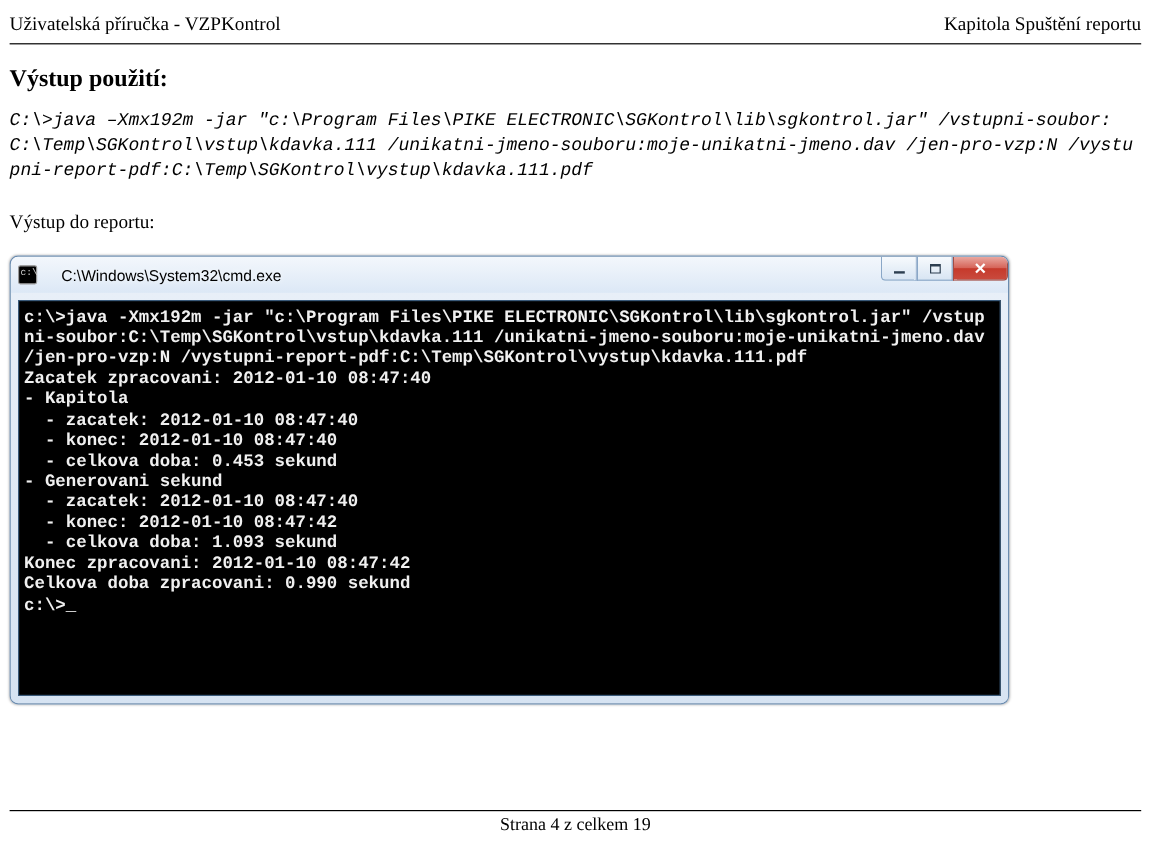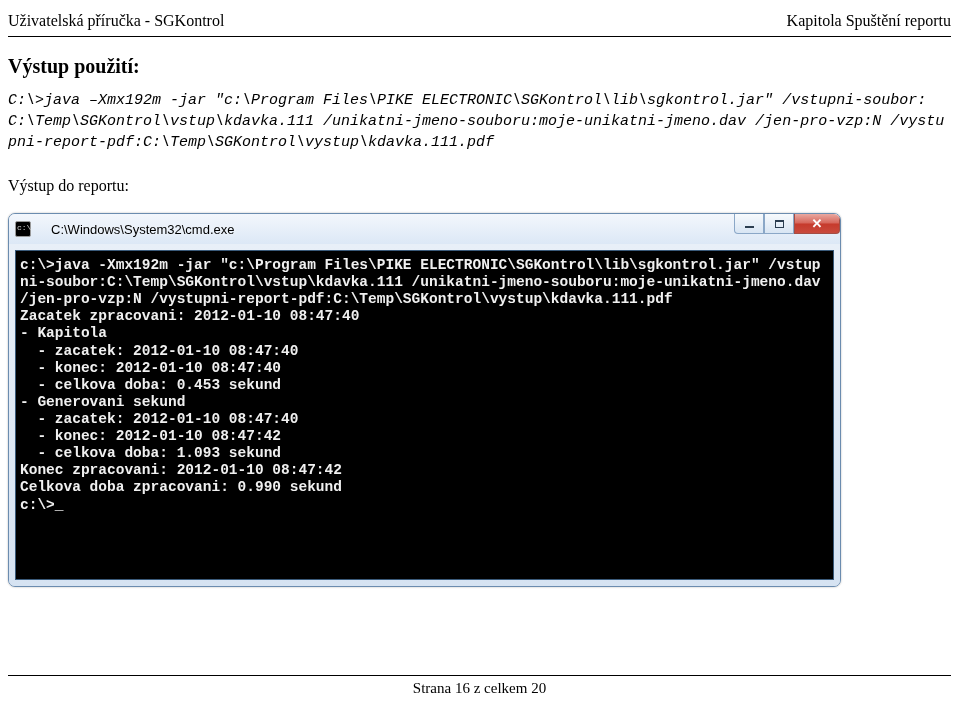--- a/index.html
+++ b/index.html
@@ -162,21 +162,21 @@
     text-align: center;
     font-size: 15px;
   }
 </style>
 </head>
 <body>
 
 <div class="page">
 
   <div class="header">
-    <div class="left">Uživatelská příručka - SGKontrol</div>
+    <div class="left">Uživatelská příručka - VZPKontrol</div>
     <div class="right">Kapitola Spuštění reportu</div>
   </div>
   <div class="hr"></div>
 
   <div class="section-title">Výstup použití:</div>
 
   <div class="code-block">C:\&gt;java –Xmx192m -jar "c:\Program Files\PIKE ELECTRONIC\SGKontrol\lib\sgkontrol.jar" /vstupni-soubor:C:\Temp\SGKontrol\vstup\kdavka.111 /unikatni-jmeno-souboru:moje-unikatni-jmeno.dav /jen-pro-vzp:N /vystupni-report-pdf:C:\Temp\SGKontrol\vystup\kdavka.111.pdf</div>
 
   <div class="subheading">Výstup do reportu:</div>
 
@@ -211,16 +211,16 @@
         <div class="row">Konec zpracovani: 2012-01-10 08:47:42</div>
         <div class="row">Celkova doba zpracovani: 0.990 sekund</div>
         <div class="row"></div>
         <div class="row">c:\&gt;_</div>
       </div>
     </div>
   </div>
 
   <div class="footer">
     <div class="hr-bottom"></div>
-    <div class="footer-text">Strana 16 z celkem 20</div>
+    <div class="footer-text">Strana 4 z celkem 19</div>
   </div>
 
 </div>
 
 </body></html>

